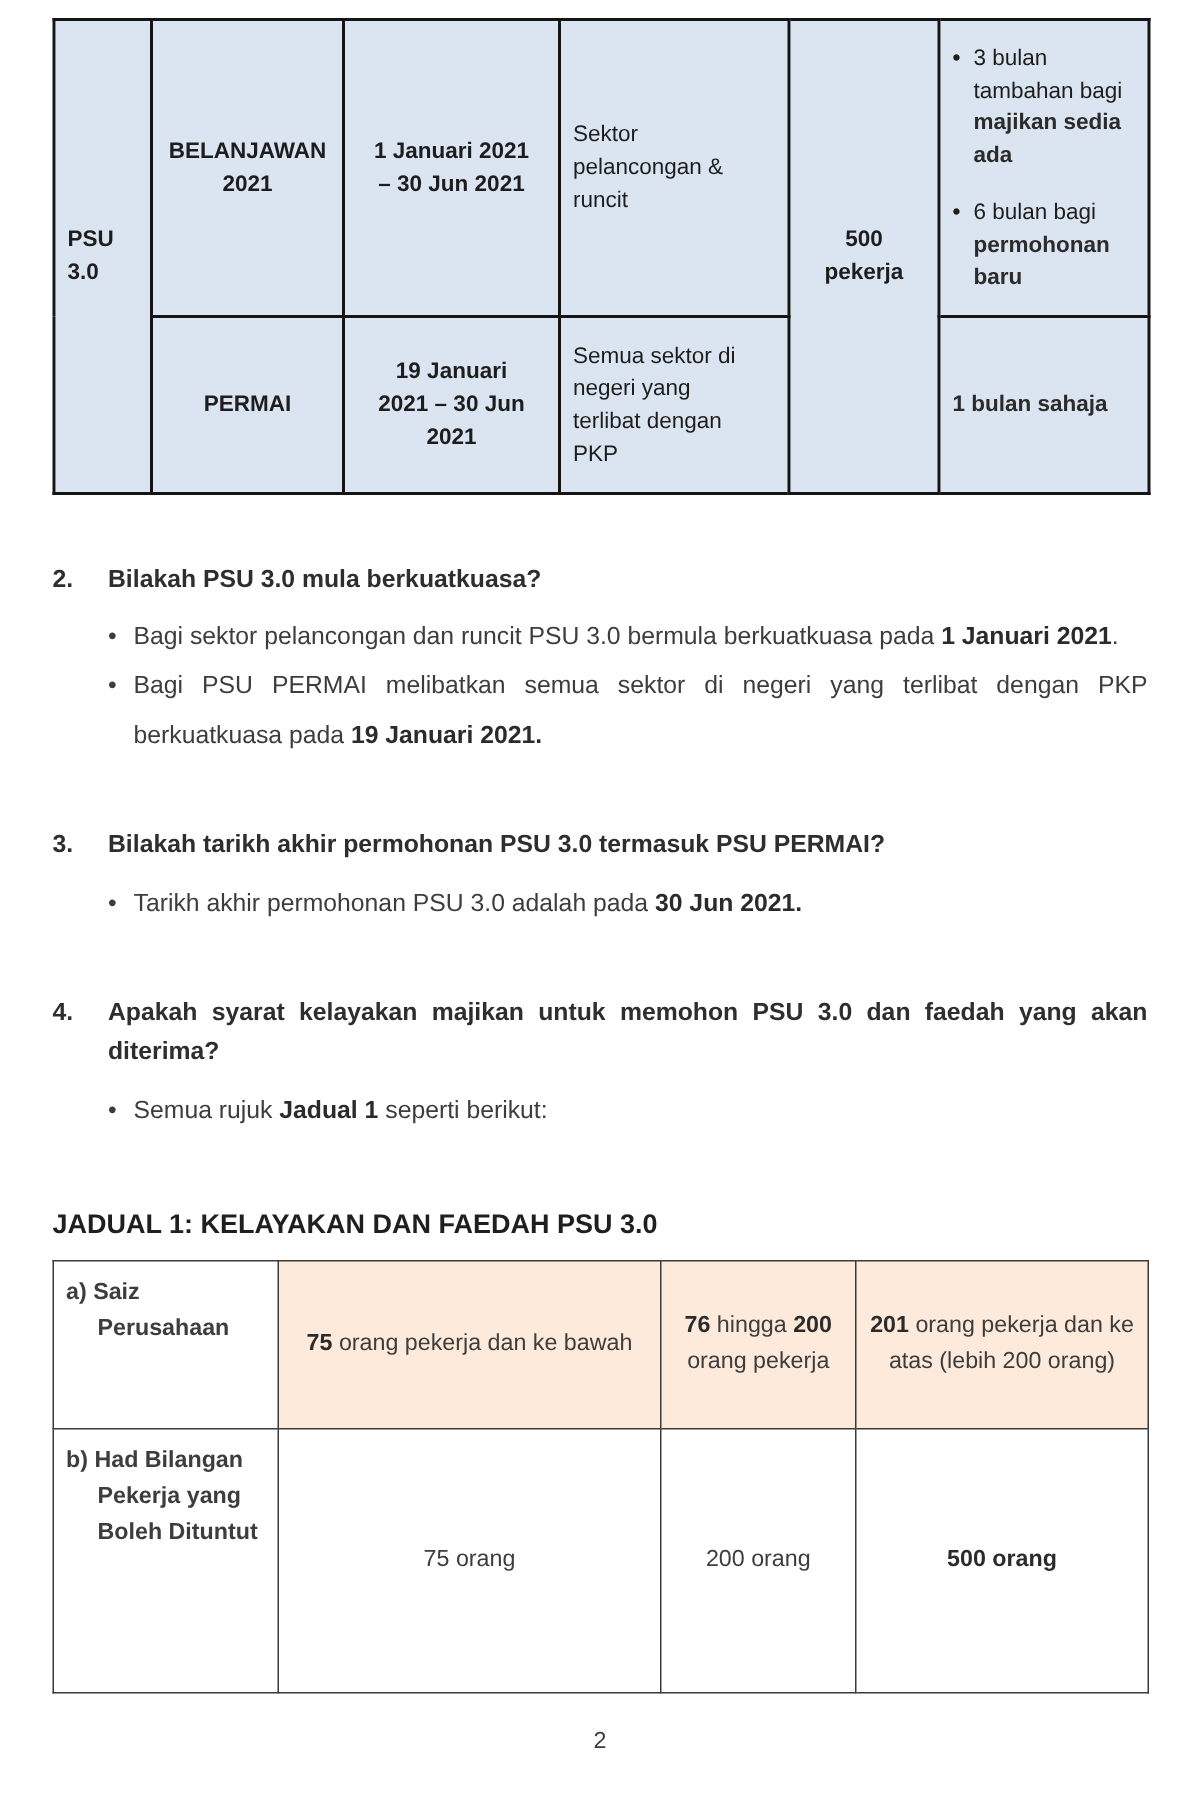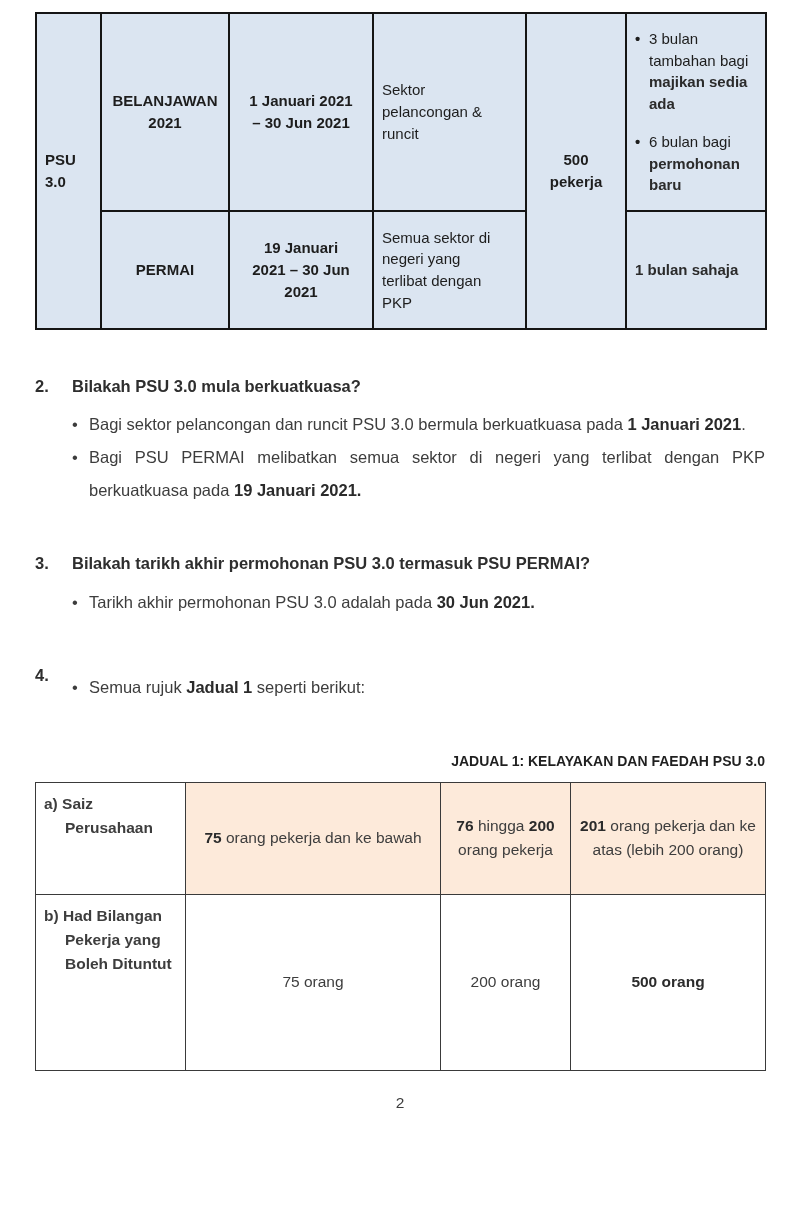--- a/index.html
+++ b/index.html
@@ -56,22 +56,22 @@
     line-height:1.6; text-align:justify;
   }
   .q-bullets { margin-top:9px; }
   .q-bullet { display:flex; font-size:16.5px; line-height:2.0; }
   .q-bullet .dot { flex:none; width:17px; }
   .q-bullet .rich { display:block; flex:1; min-width:0; text-align:justify; }
 
   
   .jadual-title {
     margin-top:49px; margin-bottom:13px;
-    text-align:right; font-weight:bold;
-    font-size:14px; color:#1f1f1f;
+    text-align:left; font-weight:bold;
+    font-size:18px; color:#1f1f1f;
   }
   table.jadual { border-collapse:collapse; width:730px; table-layout:fixed; }
   table.jadual td {
     border:1.5px solid #3a3a3a;
     font-size:15.5px; line-height:1.55;
     padding:9px 8px;
     background:#ffffff;
     color:#3d3d3d;
   }
   tr.j-row-a { height:112px; }
@@ -170,20 +170,21 @@
             <span class="dot">•</span>
             <span class="rich"><span>Tarikh akhir permohonan PSU 3.0 adalah pada </span><b>30 Jun 2021.</b></span>
           </div>
       </div>
     </div>
   </div>
 
   <div class="question">
     <div class="q-num">4.</div>
     <div class="q-body">
+      <div class="q-title">Apakah syarat kelayakan majikan untuk memohon PSU 3.0 dan faedah yang akan diterima?</div>
       <div class="q-bullets">
         <div class="q-bullet">
             <span class="dot">•</span>
             <span class="rich"><span>Semua rujuk </span><b>Jadual 1</b><span> seperti berikut:</span></span>
           </div>
       </div>
     </div>
   </div>
 
   <div class="jadual-title">JADUAL 1: KELAYAKAN DAN FAEDAH PSU 3.0</div>

